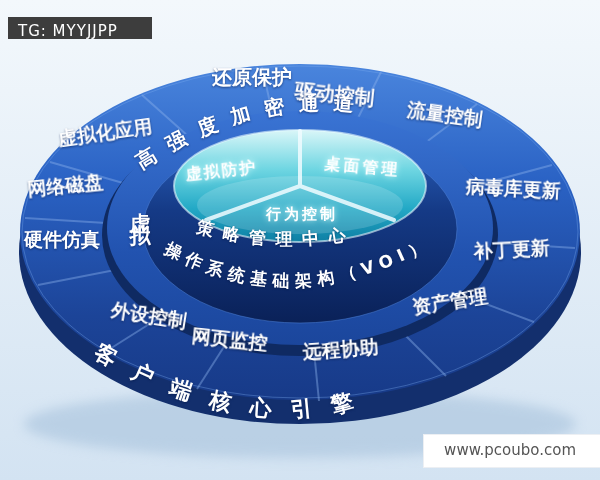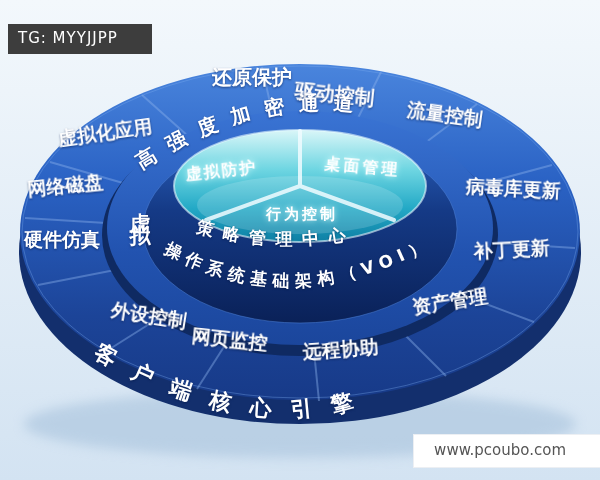--- a/index.html
+++ b/index.html
@@ -2,30 +2,30 @@
 <html><head>
 <meta charset="utf-8">
 <style>
   html,body { margin:0; padding:0; background:#ffffff; }
   .stage {
     position:relative; width:600px; height:480px; overflow:hidden;
     font-family:"DejaVu Sans", sans-serif;
   }
   .stage svg { display:block; }
   .tg-badge {
-    position:absolute; left:8px; top:24px;
+    position:absolute; left:8px; top:17px;
     background:#3d3d3d; color:#ffffff;
     font:15px/1 "DejaVu Sans", sans-serif;
-    padding:7px 34px 8px 10px; letter-spacing:1px;
+    padding:7px 34px 0 10px; letter-spacing:1px;
   }
   .site-badge {
     position:absolute; right:0; bottom:13px;
     background:#ffffff; color:#555555;
     font:15px/1 "DejaVu Sans", sans-serif;
-    padding:8px 34px 9px 20px;
+    padding:8px 24px 9px 20px;
     box-shadow:0 0 0 1px #eceff3;
   }
   .lbl {
     font-family:"DejaVu Sans", sans-serif;
     font-weight:bold; fill:#ffffff; text-anchor:middle;
     filter:drop-shadow(0 1px 1px rgba(0,20,70,.55));
   }
   .arcTxt {
     font-family:"DejaVu Sans", sans-serif;
     font-weight:bold; fill:#ffffff;

